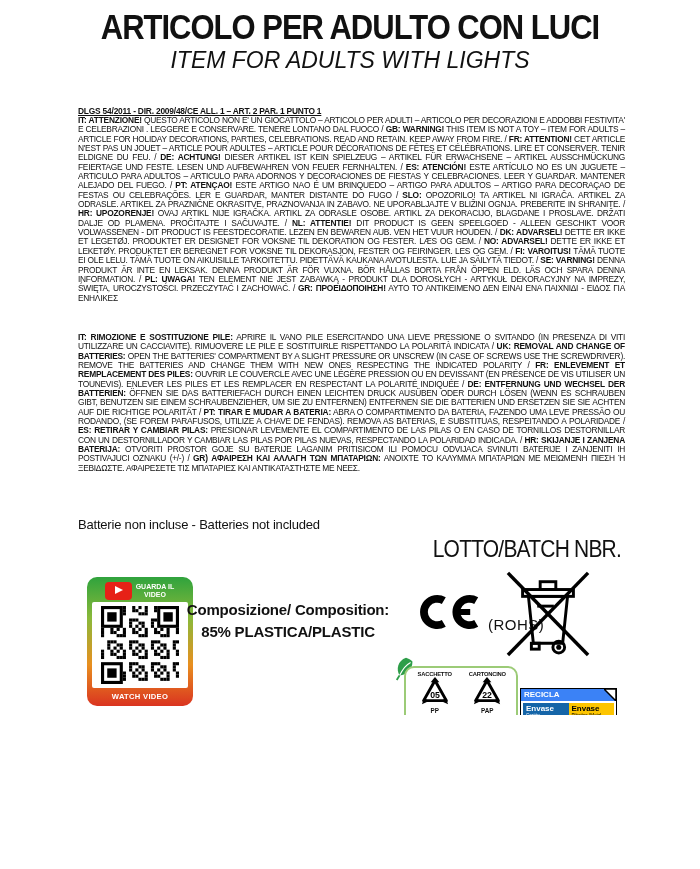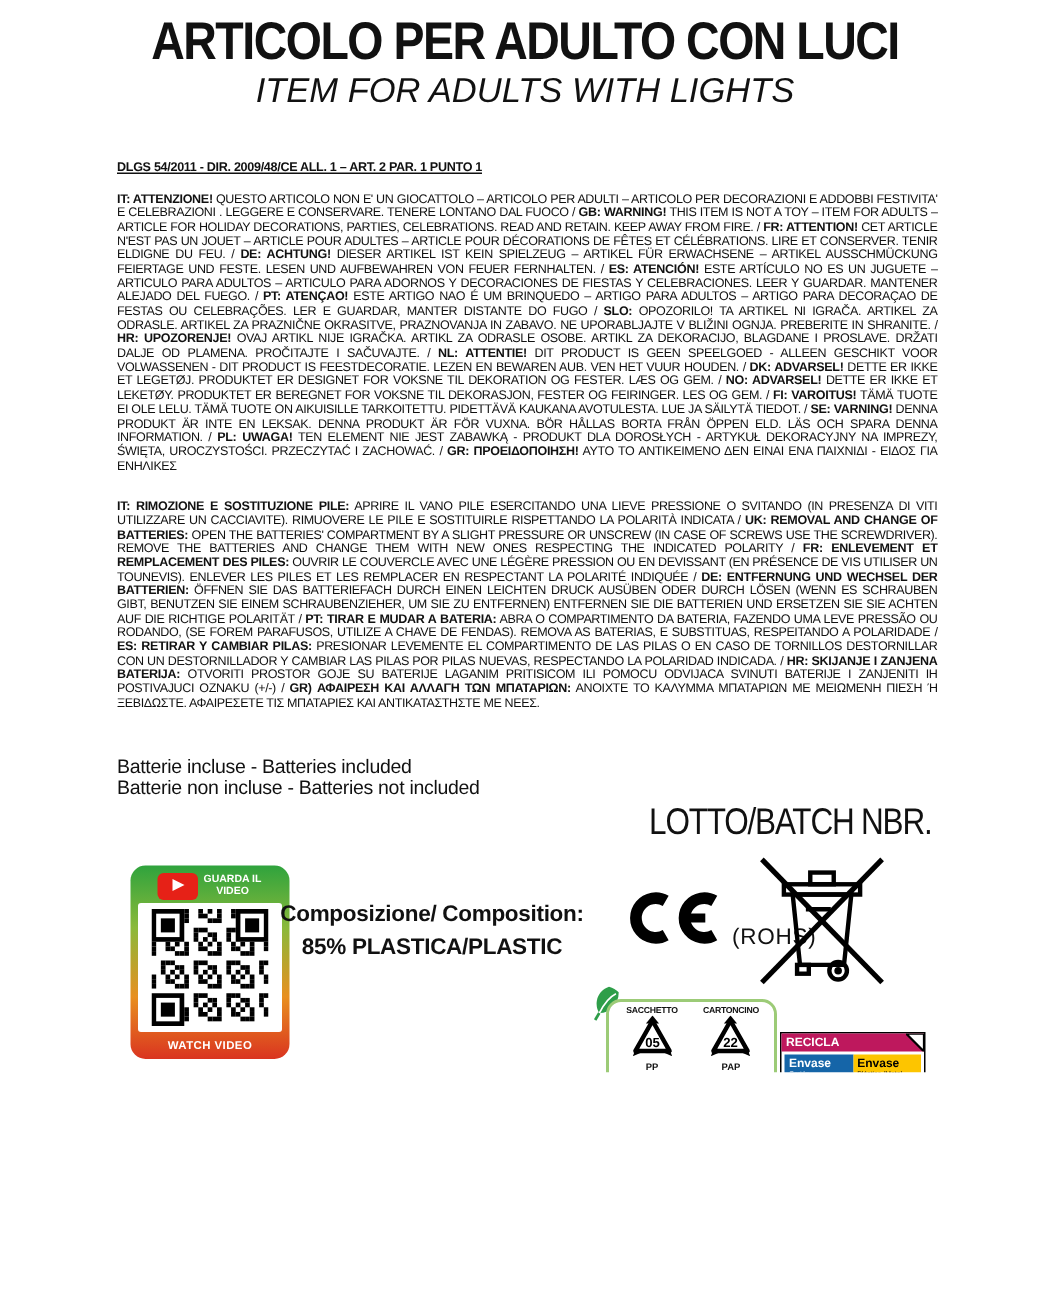--- a/index.html
+++ b/index.html
@@ -10,21 +10,21 @@
   .title{top:10px;left:0;width:700px;text-align:center;font-size:31px;font-weight:bold;
          letter-spacing:-1px;}
   .title span{display:inline-block;transform:scaleY(1.14);}
   .subtitle{top:47px;left:0;width:700px;text-align:center;font-size:23px;font-style:italic;
             letter-spacing:0;}
   
   .regline{left:78px;top:106px;width:547px;font-size:8.4px;font-weight:bold;letter-spacing:-0.2px;text-decoration:underline;}
   .para{left:78px;width:547px;font-size:8.35px;line-height:9.35px;text-align:justify;
         letter-spacing:-0.25px;}
   .para b{letter-spacing:-0.2px;}
-  .p1{top:128px;}
+  .p1{top:116px;}
   .p2{top:333px;}
   .batline{left:78px;font-size:13px;letter-spacing:-0.2px;}
   .b1{top:503px;} .b2{top:517px;}
   
   .lotto{left:403px;top:537px;width:218px;text-align:right;font-size:21px;font-weight:normal;
          letter-spacing:-0.8px;}
   .lotto span{display:inline-block;transform:scaleY(1.18);}
   
   .qr-badge{left:87px;top:577px;width:106px;height:129px;border-radius:10px;
             background:linear-gradient(180deg,var(--qr-green) 0%,#8ab93a 32%,#e88f1f 68%,var(--qr-red) 100%);
@@ -55,21 +55,21 @@
   .gb-mat{font-size:6.3px;font-weight:bold;margin-top:-2px;}
   .gb-badges{display:flex;justify-content:space-evenly;margin-top:1px;}
   .gb-badge{font-size:4.8px;font-weight:bold;padding:0.5px 1.5px;letter-spacing:-0.1px;}
   .badge-y{background:var(--badge-yellow);color:#000;}
   .badge-b{background:var(--badge-blue);color:#fff;}
   .gb-note{font-size:4.6px;font-weight:bold;text-align:left;padding-left:5px;margin-top:1px;}
   .gb-footer{font-size:5.1px;font-weight:bold;text-align:center;margin-top:1.5px;letter-spacing:-0.1px;}
   
   .recicla{left:520px;top:688px;width:97px;height:64px;background:#fff;border:1.5px solid #000;
            box-sizing:border-box;}
-  .rec-header{position:relative;background:#be185d;color:#fff;font-size:8px;font-weight:bold;
+  .rec-header{position:relative;background:#3b82f6;color:#fff;font-size:8px;font-weight:bold;
               height:12px;line-height:12px;padding-left:3px;}
   .rec-fold{position:absolute;top:0;right:0;}
   .rec-cells{display:flex;gap:0;padding:2px;}
   .rec-cell{flex:1;height:45px;box-sizing:border-box;padding:2px 3px;position:relative;}
   .cell-blue{background:var(--recicla-blue);color:#fff;}
   .cell-yellow{background:var(--recicla-yellow);color:#000;}
   .rec-title{font-size:8px;font-weight:bold;line-height:8px;}
   .rec-sub{font-size:4.6px;line-height:5px;}
   .envase-icon{position:absolute;left:3px;bottom:2px;}
   
@@ -108,21 +108,20 @@
 
 <div id="page">
 
   <div class="abs title"><span>ARTICOLO PER ADULTO CON LUCI</span></div>
   <div class="abs subtitle">ITEM FOR ADULTS WITH LIGHTS</div>
 
   <div class="abs regline">DLGS 54/2011 - DIR. 2009/48/CE ALL. 1 – ART. 2 PAR. 1 PUNTO 1</div>
   <div class="abs para p1"><b>IT:  ATTENZIONE!</b><span> QUESTO ARTICOLO NON E' UN GIOCATTOLO – ARTICOLO PER ADULTI – ARTICOLO PER DECORAZIONI E ADDOBBI FESTIVITA' E CELEBRAZIONI . LEGGERE E CONSERVARE. TENERE LONTANO DAL FUOCO / </span><b>GB: WARNING!</b><span> THIS ITEM IS NOT A TOY – ITEM FOR ADULTS – ARTICLE FOR HOLIDAY DECORATIONS, PARTIES, CELEBRATIONS. READ AND RETAIN. KEEP AWAY FROM FIRE. / </span><b>FR: ATTENTION!</b><span> CET ARTICLE N'EST PAS UN JOUET – ARTICLE POUR ADULTES – ARTICLE POUR DÉCORATIONS DE FÊTES ET CÉLÉBRATIONS. LIRE ET CONSERVER.  TENIR ELDIGNE DU FEU. / </span><b>DE: ACHTUNG!</b><span> DIESER ARTIKEL IST KEIN SPIELZEUG – ARTIKEL FÜR ERWACHSENE – ARTIKEL AUSSCHMÜCKUNG FEIERTAGE UND FESTE. LESEN UND AUFBEWAHREN VON FEUER FERNHALTEN. / </span><b>ES: ATENCIÓN!</b><span> ESTE ARTÍCULO NO ES UN JUGUETE – ARTICULO PARA ADULTOS – ARTICULO PARA ADORNOS Y DECORACIONES DE FIESTAS Y CELEBRACIONES. LEER Y GUARDAR. MANTENER ALEJADO DEL FUEGO. / </span><b>PT: ATENÇAO!</b><span> ESTE ARTIGO NAO É UM BRINQUEDO – ARTIGO PARA ADULTOS – ARTIGO PARA DECORAÇAO DE FESTAS OU CELEBRAÇÕES. LER E GUARDAR, MANTER DISTANTE DO FUGO  / </span><b>SLO:</b><span> OPOZORILO! TA ARTIKEL NI IGRAČA. ARTIKEL ZA ODRASLE. ARTIKEL ZA PRAZNIČNE OKRASITVE, PRAZNOVANJA IN ZABAVO. NE UPORABLJAJTE V BLIŽINI OGNJA. PREBERITE IN SHRANITE. / </span><b>HR: UPOZORENJE!</b><span> OVAJ ARTIKL NIJE IGRAČKA. ARTIKL ZA ODRASLE OSOBE. ARTIKL ZA DEKORACIJO, BLAGDANE I PROSLAVE. DRŽATI DALJE OD PLAMENA. PROČITAJTE I SAČUVAJTE.  / </span><b>NL: ATTENTIE!</b><span> DIT PRODUCT IS GEEN SPEELGOED - ALLEEN GESCHIKT VOOR VOLWASSENEN - DIT PRODUCT IS FEESTDECORATIE. LEZEN EN BEWAREN AUB. VEN HET VUUR HOUDEN. / </span><b>DK: ADVARSEL!</b><span> DETTE ER IKKE ET LEGETØJ. PRODUKTET ER DESIGNET FOR VOKSNE TIL DEKORATION OG FESTER. LÆS OG GEM. / </span><b>NO: ADVARSEL!</b><span> DETTE ER IKKE ET LEKETØY. PRODUKTET ER BEREGNET FOR VOKSNE TIL DEKORASJON, FESTER OG FEIRINGER. LES OG GEM. / </span><b>FI: VAROITUS!</b><span> TÄMÄ TUOTE EI OLE LELU. TÄMÄ TUOTE ON AIKUISILLE TARKOITETTU. PIDETTÄVÄ KAUKANA AVOTULESTA. LUE JA SÄILYTÄ TIEDOT. / </span><b>SE: VARNING!</b><span> DENNA PRODUKT ÄR INTE EN LEKSAK. DENNA PRODUKT ÄR FÖR VUXNA. BÖR HÅLLAS BORTA FRÅN ÖPPEN ELD. LÄS OCH SPARA DENNA INFORMATION. / </span><b>PL: UWAGA!</b><span> TEN ELEMENT NIE JEST ZABAWKĄ - PRODUKT DLA DOROSŁYCH - ARTYKUŁ DEKORACYJNY NA IMPREZY, ŚWIĘTA, UROCZYSTOŚCI. PRZECZYTAĆ I ZACHOWAĆ. / </span><b>GR: ΠΡΟΕΙΔΟΠΟΙΗΣΗ!</b><span> ΑΥΤΟ ΤΟ ΑΝΤΙΚΕΙΜΕΝΟ ΔΕΝ ΕΙΝΑΙ ΕΝΑ ΠΑΙΧΝΙΔΙ - ΕΙΔΟΣ ΓΙΑ ΕΝΗΛΙΚΕΣ</span></div>
   <div class="abs para p2"><b>IT: RIMOZIONE E SOSTITUZIONE PILE:</b><span> APRIRE IL VANO PILE ESERCITANDO UNA LIEVE PRESSIONE O SVITANDO (IN PRESENZA DI VITI UTILIZZARE UN CACCIAVITE). RIMUOVERE LE PILE E SOSTITUIRLE RISPETTANDO LA POLARITÀ INDICATA / </span><b>UK: REMOVAL AND CHANGE OF BATTERIES:</b><span> OPEN THE BATTERIES' COMPARTMENT BY A SLIGHT PRESSURE OR UNSCREW (IN CASE OF SCREWS USE THE SCREWDRIVER). REMOVE THE BATTERIES AND CHANGE THEM WITH NEW ONES RESPECTING THE INDICATED POLARITY / </span><b>FR: ENLEVEMENT ET REMPLACEMENT DES PILES:</b><span> OUVRIR LE COUVERCLE AVEC UNE LÉGÈRE PRESSION OU EN DEVISSANT (EN PRÉSENCE DE VIS UTILISER UN TOUNEVIS). ENLEVER LES PILES ET LES REMPLACER EN RESPECTANT LA POLARITÉ INDIQUÉE / </span><b>DE: ENTFERNUNG UND WECHSEL DER BATTERIEN:</b><span> ÖFFNEN SIE DAS BATTERIEFACH DURCH EINEN LEICHTEN DRUCK AUSÜBEN ODER DURCH LÖSEN (WENN ES SCHRAUBEN GIBT, BENUTZEN SIE EINEM SCHRAUBENZIEHER, UM SIE ZU ENTFERNEN) ENTFERNEN SIE DIE BATTERIEN UND ERSETZEN SIE SIE ACHTEN AUF DIE RICHTIGE POLARITÄT / </span><b>PT: TIRAR E MUDAR A BATERIA:</b><span> ABRA O COMPARTIMENTO DA BATERIA, FAZENDO UMA LEVE PRESSÃO OU RODANDO, (SE FOREM PARAFUSOS, UTILIZE A CHAVE DE FENDAS). REMOVA AS BATERIAS, E SUBSTITUAS, RESPEITANDO A POLARIDADE / </span><b>ES:  RETIRAR Y CAMBIAR PILAS:</b><span> PRESIONAR LEVEMENTE EL COMPARTIMENTO DE LAS PILAS O EN CASO DE TORNILLOS DESTORNILLAR CON UN DESTORNILLADOR Y CAMBIAR LAS PILAS POR PILAS NUEVAS, RESPECTANDO LA POLARIDAD INDICADA. / </span><b>HR: SKIJANJE I ZANJENA BATERIJA:</b><span> OTVORITI PROSTOR GOJE SU BATERIJE LAGANIM PRITISICOM ILI POMOCU ODVIJACA SVINUTI BATERIJE I ZANJENITI IH POSTIVAJUCI OZNAKU (+/-) / </span><b>GR) ΑΦΑΙΡΕΣΗ ΚΑΙ ΑΛΛΑΓΗ ΤΩΝ ΜΠΑΤΑΡΙΩΝ:</b><span> ΑΝΟΙΧΤΕ ΤΟ ΚΑΛΥΜΜΑ ΜΠΑΤΑΡΙΩΝ ΜΕ ΜΕΙΩΜΕΝΗ ΠΙΕΣΗ Ή ΞΕΒΙΔΩΣΤΕ. ΑΦΑΙΡΕΣΕΤΕ ΤΙΣ ΜΠΑΤΑΡΙΕΣ ΚΑΙ ΑΝΤΙΚΑΤΑΣΤΗΣΤΕ ΜΕ ΝΕΕΣ.</span></div>
 
-  <div class="abs batline b1">Batterie incluse - Batteries included</div>
   <div class="abs batline b2">Batterie non incluse - Batteries not included</div>
 
   <div class="abs lotto"><span>LOTTO/BATCH NBR.</span></div>
 
   <div class="abs qr-badge">
     <div class="qr-top">
       <div class="yt"></div>
       <div class="qr-top-label">GUARDA IL VIDEO</div>
     </div>
     <div class="qr-white">

